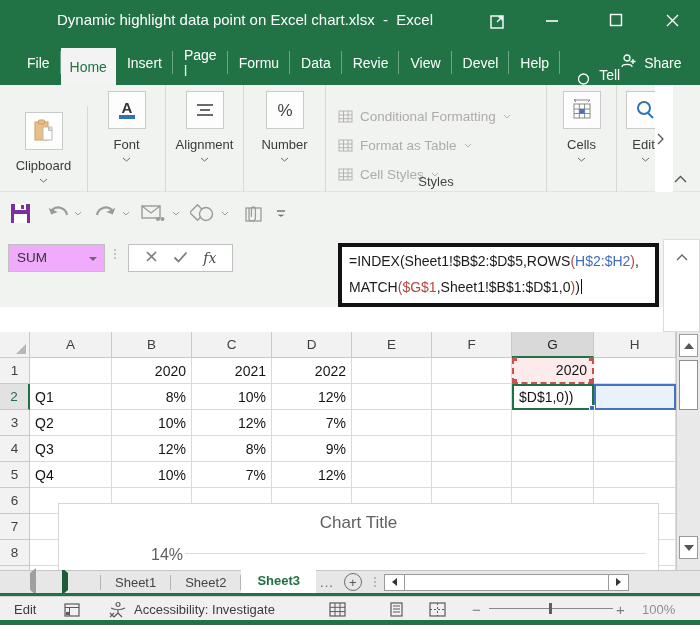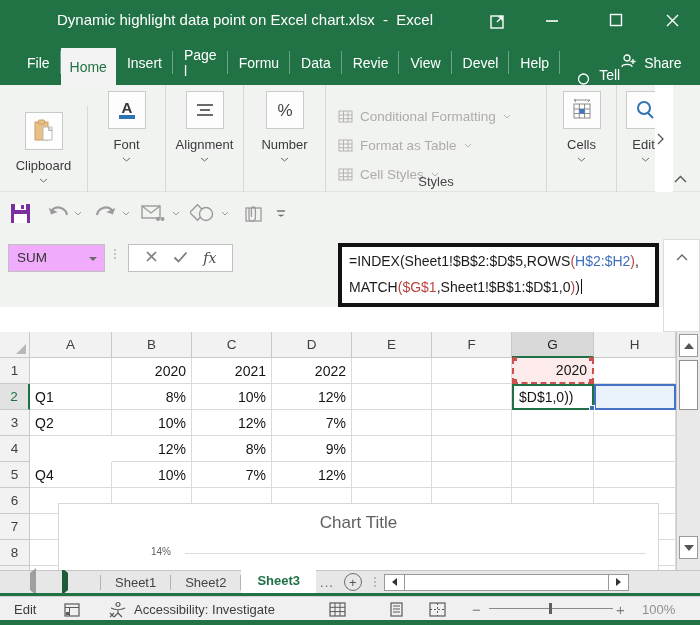--- a/index.html
+++ b/index.html
@@ -65,21 +65,21 @@
   .corner::after{content:"";position:absolute;right:3px;bottom:3px;border-left:10px solid transparent;border-bottom:10px solid #b7b7b7;}
   .gcell{border-right:1px solid #dadada;border-bottom:1px solid #dadada;padding:0 5px;display:flex;align-items:center;}
   .gcell.al-r{justify-content:flex-end;}
   .gcell.hl-red{background:#fcebea;border:2px dashed #cf4f4f;border-top:none;z-index:2;}
   .gcell.hl-edit{background:#fff;border:2px solid #1e7145;z-index:4;}
   .gcell.hl-blue{background:#e9f1fb;border:2px solid #4472c4;z-index:3;}
   .fill-handle{position:absolute;right:-3px;bottom:-3px;width:6px;height:6px;background:#3f6dbd;border:1px solid #fff;}
   .corner-dot{position:absolute;width:4px;height:4px;background:#cf4f4f;}
   .chart-overlay{position:absolute;left:58px;top:171px;width:601px;height:80px;background:#fff;border:1px solid #d6d6d6;z-index:6;}
   .chart-title{position:absolute;left:0;top:9px;width:100%;text-align:center;font-size:17px;color:#5f5f5f;}
-  .chart-tick{position:absolute;left:92px;top:42px;font-size:10px;color:#5f5f5f;}
+  .chart-tick{position:absolute;left:92px;top:42px;font-size:16px;color:#5f5f5f;}
   .chart-gridline{position:absolute;left:126px;right:12px;top:49px;height:1px;background:#dcdcdc;}
   .vscroll{position:absolute;left:676px;top:0;width:24px;height:238px;background:#e9e9e9;border-left:1px solid #c9c9c9;z-index:7;}
   .vs-btn{position:absolute;left:2px;width:19px;height:23px;background:#fff;border:1px solid #9a9a9a;display:flex;align-items:center;justify-content:center;}
   .vs-thumb{position:absolute;left:2px;top:28px;width:19px;height:50px;background:#fff;border:1px solid #8f8f8f;}
   .tri-up{width:0;height:0;border-left:5px solid transparent;border-right:5px solid transparent;border-bottom:6px solid #555;}
   .tri-down{width:0;height:0;border-left:5px solid transparent;border-right:5px solid transparent;border-top:6px solid #555;}
   .tri-left{width:0;height:0;border-top:5px solid transparent;border-bottom:5px solid transparent;border-right:6px solid #9f9f9f;}
   .tri-right{width:0;height:0;border-top:5px solid transparent;border-bottom:5px solid transparent;border-left:6px solid #1d5c38;}
 
   
@@ -433,20 +433,21 @@
       <div class="gcell hl-edit" style="left: 512px; top: 52px; width: 82px; height: 26px;">$D$1,0))<div class="fill-handle"></div></div>
       <div class="gcell hl-blue" style="left: 594px; top: 52px; width: 82px; height: 26px;"></div>
       <div class="gcell" style="left: 30px; top: 78px; width: 82px; height: 26px;">Q2</div>
       <div class="gcell al-r" style="left: 112px; top: 78px; width: 80px; height: 26px;">10%</div>
       <div class="gcell al-r" style="left: 192px; top: 78px; width: 80px; height: 26px;">12%</div>
       <div class="gcell al-r" style="left: 272px; top: 78px; width: 80px; height: 26px;">7%</div>
       <div class="gcell" style="left: 352px; top: 78px; width: 80px; height: 26px;"></div>
       <div class="gcell" style="left: 432px; top: 78px; width: 80px; height: 26px;"></div>
       <div class="gcell" style="left: 512px; top: 78px; width: 82px; height: 26px;"></div>
       <div class="gcell" style="left: 594px; top: 78px; width: 82px; height: 26px;"></div>
+      <div class="gcell" style="left: 30px; top: 104px; width: 82px; height: 26px;">Q3</div>
       <div class="gcell al-r" style="left: 112px; top: 104px; width: 80px; height: 26px;">12%</div>
       <div class="gcell al-r" style="left: 192px; top: 104px; width: 80px; height: 26px;">8%</div>
       <div class="gcell al-r" style="left: 272px; top: 104px; width: 80px; height: 26px;">9%</div>
       <div class="gcell" style="left: 352px; top: 104px; width: 80px; height: 26px;"></div>
       <div class="gcell" style="left: 432px; top: 104px; width: 80px; height: 26px;"></div>
       <div class="gcell" style="left: 512px; top: 104px; width: 82px; height: 26px;"></div>
       <div class="gcell" style="left: 594px; top: 104px; width: 82px; height: 26px;"></div>
       <div class="gcell" style="left: 30px; top: 130px; width: 82px; height: 26px;">Q4</div>
       <div class="gcell al-r" style="left: 112px; top: 130px; width: 80px; height: 26px;">10%</div>
       <div class="gcell al-r" style="left: 192px; top: 130px; width: 80px; height: 26px;">7%</div>

